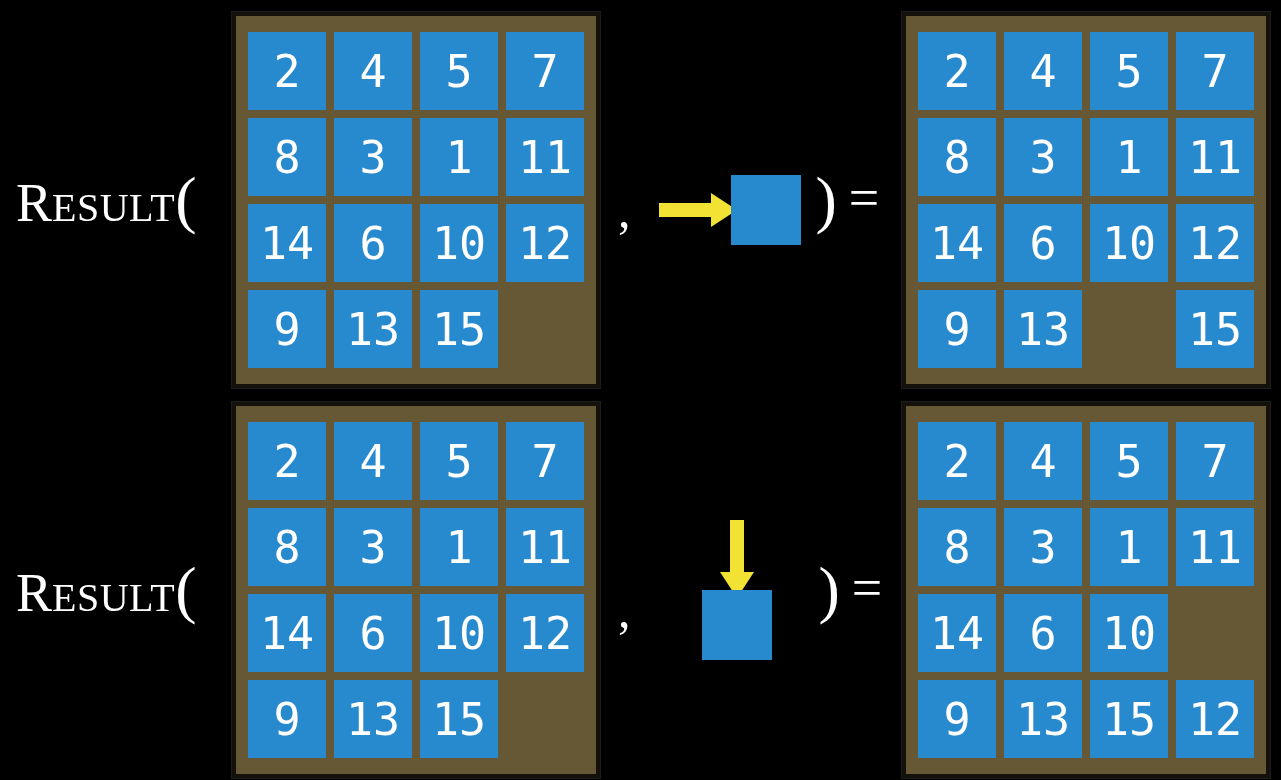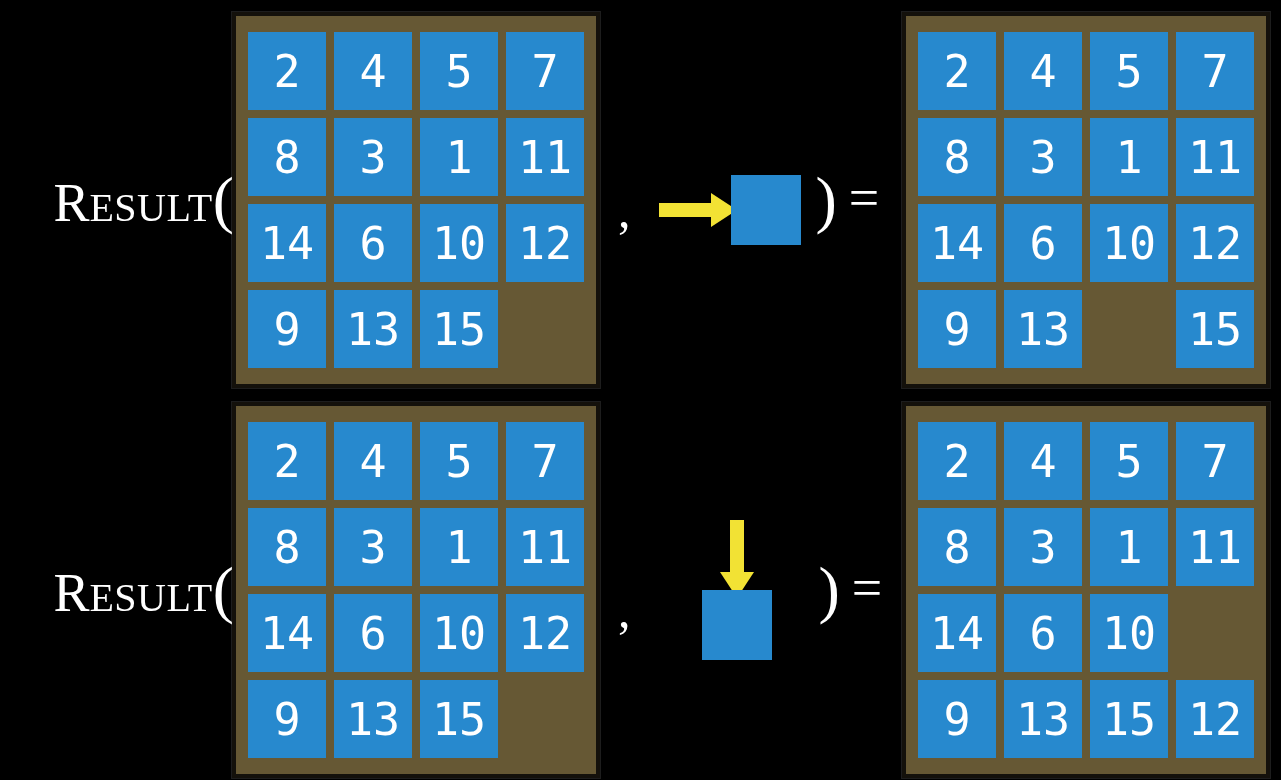--- a/index.html
+++ b/index.html
@@ -16,22 +16,22 @@
   body{
     width:1281px;height:780px;position:relative;overflow:hidden;
     font-family:"Liberation Serif",serif;color:var(--formula-text);
   }
   .row{position:absolute;left:0;width:1281px;height:376px}
   .row-1{top:12px}
   .row-2{top:402px}
 
   
   .result-label{
-    position:absolute;left:8px;top:0;width:226px;height:100%;
-    display:flex;align-items:center;justify-content:flex-end;
+    position:absolute;left:16px;top:0;width:226px;height:100%;
+    display:flex;align-items:center;
   }
   .result-label .lbl{display:inline-block;white-space:nowrap}
   .lbl span{line-height:1}
   .lbl .cap{font-size:54px}
   .lbl .small{font-size:40px;letter-spacing:.5px}
   .lbl .openparen{font-size:64px;font-weight:400}
 
   
   .board{
     position:absolute;top:0;width:368px;height:376px;

